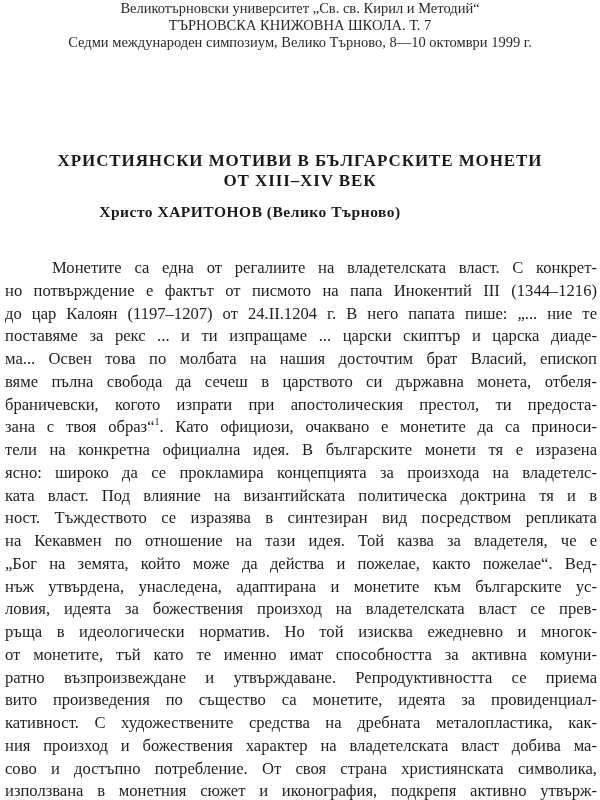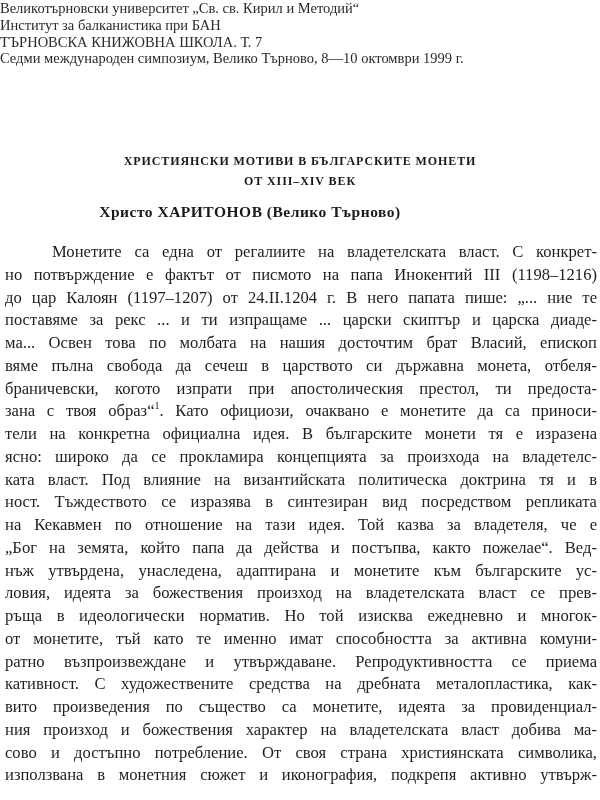--- a/index.html
+++ b/index.html
@@ -3,78 +3,77 @@
 <meta charset="utf-8">
 <style>
   html, body { margin: 0; padding: 0; background: #ffffff; }
   body {
     width: 600px; height: 800px; overflow: hidden; position: relative;
     font-family: "Liberation Serif", "DejaVu Serif", serif;
     color: #1a1a1a;
   }
   .header {
     position: absolute; top: 0; left: 0; width: 600px;
-    text-align: left; font-size: 14.5px; line-height: 16.8px;
+    text-align: center; font-size: 14.5px; line-height: 16.8px;
     color: #2a2a2a; padding-top: 0px;
   }
   .header div { white-space: nowrap; }
   .title {
     position: absolute; top: 151px; left: 0; width: 600px;
-    text-align: center; font-weight: bold; font-size: 12px;
+    text-align: center; font-weight: bold; font-size: 17px;
     line-height: 20px; letter-spacing: 0.9px; color: #1a1a1a;
   }
   .author {
     position: absolute; top: 202px; left: 0; width: 500px;
     text-align: center; font-weight: bold; font-size: 15.5px;
     line-height: 20px; letter-spacing: 0.5px;
   }
   .body {
     position: absolute; top: 241px; left: 5px; width: 592px;
     font-size: 16.6px; line-height: 22.75px; color: #1e1e1e;
   }
   .line { white-space: nowrap; text-align: justify; text-align-last: justify; height: 22.75px; overflow: hidden; }
-  .line.indent { padding-left: 47px; }
+  .line.indent { padding-left: 47px; margin-top: 16px; }
   sup { font-size: 10px; line-height: 0; vertical-align: super; }
 </style>
 </head>
 <body>
 
 <div class="header">
   <div>Великотърновски университет „Св. св. Кирил и Методий“</div>
-  <div>Институт за балканистика при БАН</div>
   <div>ТЪРНОВСКА КНИЖОВНА ШКОЛА. Т. 7</div>
   <div>Седми международен симпозиум, Велико Търново, 8—10 октомври 1999 г.</div>
 </div>
 
 <div class="title">
   <div>ХРИСТИЯНСКИ МОТИВИ В БЪЛГАРСКИТЕ МОНЕТИ</div>
   <div>ОТ XIII–XIV ВЕК</div>
 </div>
 
 <div class="author">Христо ХАРИТОНОВ (Велико Търново)</div>
 
 <div class="body">
   <div class="line indent">Монетите са една от регалиите на владетелската власт. С конкрет-</div>
-  <div class="line">но потвърждение е фактът от писмото на папа Инокентий III (1198–1216)</div>
+  <div class="line">но потвърждение е фактът от писмото на папа Инокентий III (1344–1216)</div>
   <div class="line">до цар Калоян (1197–1207) от 24.II.1204 г. В него папата пише: „... ние те</div>
   <div class="line">поставяме за рекс ... и ти изпращаме ... царски скиптър и царска диаде-</div>
   <div class="line">ма... Освен това по молбата на нашия досточтим брат Власий, епископ</div>
   <div class="line">вяме пълна свобода да сечеш в царството си държавна монета, отбеля-</div>
   <div class="line">браничевски, когото изпрати при апостолическия престол, ти предоста-</div>
   <div class="line"><span>зана с твоя образ“</span><sup>1</sup><span>. Като официози, очаквано е монетите да са приноси-</span></div>
   <div class="line">тели на конкретна официална идея. В българските монети тя е изразена</div>
   <div class="line">ясно: широко да се прокламира концепцията за произхода на владетелс-</div>
   <div class="line">ката власт. Под влияние на византийската политическа доктрина тя и в</div>
   <div class="line">ност. Тъждеството се изразява в синтезиран вид посредством репликата</div>
   <div class="line">на Кекавмен по отношение на тази идея. Той казва за владетеля, че е</div>
-  <div class="line">„Бог на земята, който папа да действа и постъпва, както пожелае“. Вед-</div>
+  <div class="line">„Бог на земята, който може да действа и пожелае, както пожелае“. Вед-</div>
   <div class="line">нъж утвърдена, унаследена, адаптирана и монетите към българските ус-</div>
   <div class="line">ловия, идеята за божествения произход на владетелската власт се прев-</div>
   <div class="line">ръща в идеологически норматив. Но той изисква ежедневно и многок-</div>
   <div class="line">от монетите, тъй като те именно имат способността за активна комуни-</div>
   <div class="line">ратно възпроизвеждане и утвърждаване. Репродуктивността се приема</div>
+  <div class="line">вито произведения по същество са монетите, идеята за провиденциал-</div>
   <div class="line">кативност. С художествените средства на дребната металопластика, как-</div>
-  <div class="line">вито произведения по същество са монетите, идеята за провиденциал-</div>
   <div class="line">ния произход и божествения характер на владетелската власт добива ма-</div>
   <div class="line">сово и достъпно потребление. От своя страна християнската символика,</div>
   <div class="line">използвана в монетния сюжет и иконография, подкрепя активно утвърж-</div>
 
 </div>
 
 </body></html>

